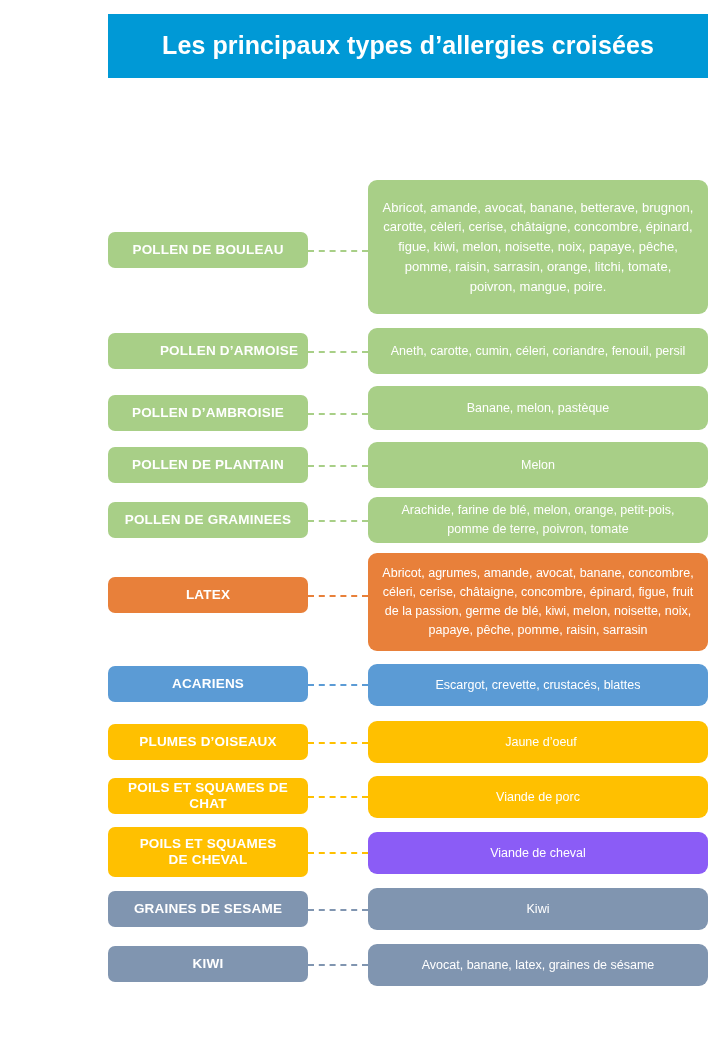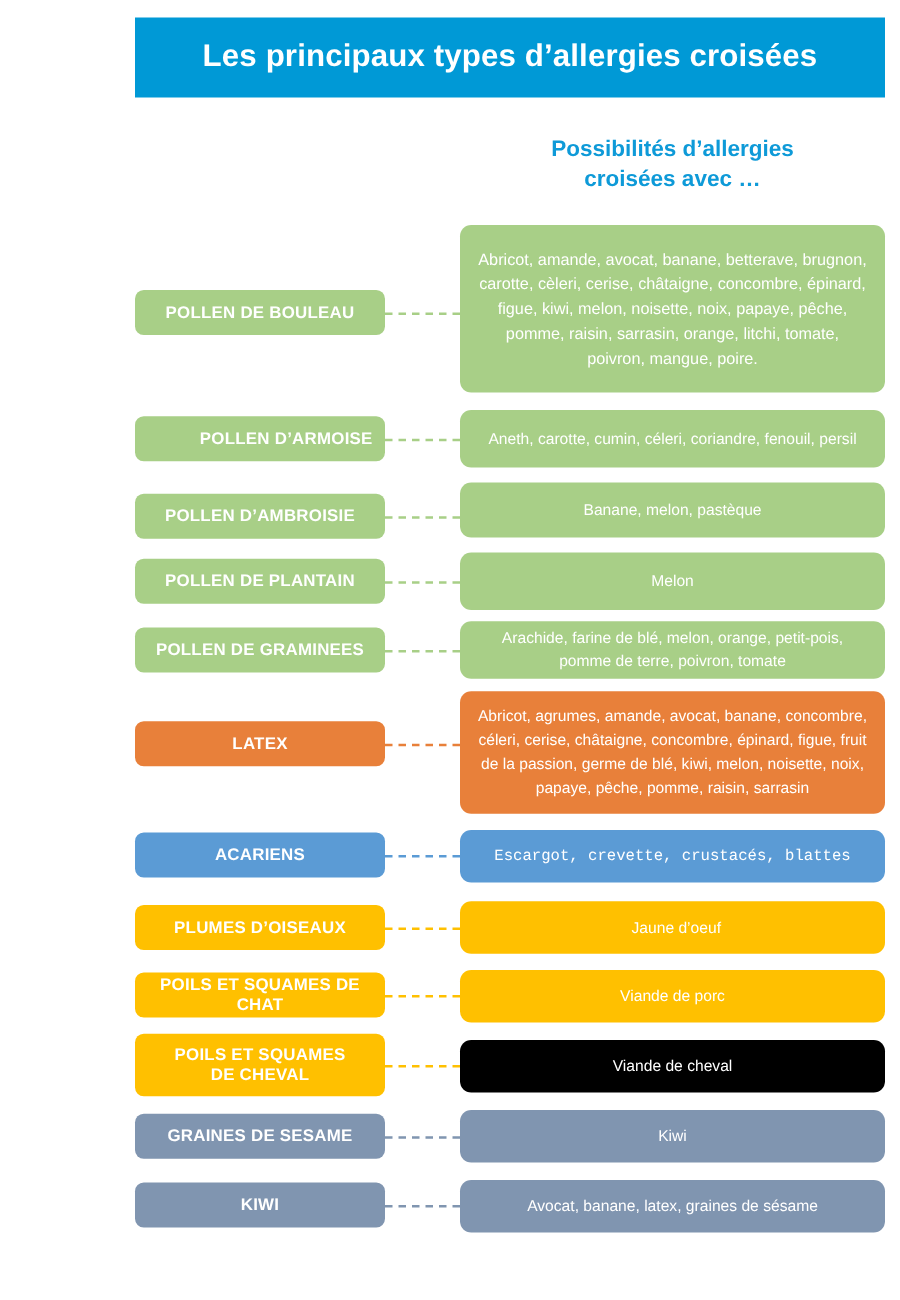--- a/index.html
+++ b/index.html
@@ -130,21 +130,20 @@
 </style>
 </head>
 <body>
 
 <div class="page">
 
   <div class="title-banner">
     <div class="title-text">Les principaux types d’allergies croisées</div>
   </div>
 
-  <div class="col-head-right">Possibilités d’allergies<br>croisées avec …</div>
 
   <div class="rows">
       <div class="row row-0">
         <div class="allergen-chip" style="top: 232px; height: 36px; background: rgb(168, 207, 135);">
           <div class="chip-label">POLLEN DE BOULEAU</div>
         </div>
         <div class="connector" style="top: 250px; border-top-color: rgb(168, 207, 135);"></div>
         <div class="cross-box" style="top: 180px; height: 134px; background: rgb(168, 207, 135);">
           <div class="cross-text">Abricot, amande, avocat, banane,  betterave, brugnon, carotte, cèleri, cerise, châtaigne, concombre, épinard, figue, kiwi, melon, noisette, noix, papaye, pêche, pomme, raisin, sarrasin, orange, litchi, tomate, poivron, mangue, poire.</div>
         </div>
@@ -192,21 +191,21 @@
         <div class="connector" style="top: 595px; border-top-color: rgb(232, 128, 58);"></div>
         <div class="cross-box" style="top: 553px; height: 98px; background: rgb(232, 128, 58);">
           <div class="cross-text">Abricot, agrumes, amande, avocat, banane,  concombre, céleri, cerise, châtaigne, concombre,  épinard, figue, fruit de la passion,  germe de blé, kiwi, melon,  noisette, noix, papaye,  pêche, pomme,  raisin, sarrasin</div>
         </div>
       </div>
       <div class="row row-6">
         <div class="allergen-chip" style="top: 666px; height: 36px; background: rgb(91, 155, 213);">
           <div class="chip-label">ACARIENS</div>
         </div>
         <div class="connector" style="top: 684px; border-top-color: rgb(91, 155, 213);"></div>
-        <div class="cross-box" style="top: 664px; height: 42px; background: rgb(91, 155, 213); font-family: Liberation Mono, monospace;">
+        <div class="cross-box" style="top: 664px; height: 42px; background: rgb(91, 155, 213);">
           <div class="cross-text">Escargot, crevette, crustacés,  blattes</div>
         </div>
       </div>
       <div class="row row-7">
         <div class="allergen-chip" style="top: 724px; height: 36px; background: rgb(255, 192, 0);">
           <div class="chip-label">PLUMES D’OISEAUX</div>
         </div>
         <div class="connector" style="top: 742px; border-top-color: rgb(255, 192, 0);"></div>
         <div class="cross-box" style="top: 721px; height: 42px; background: rgb(255, 192, 0); padding-left: 20px;">
           <div class="cross-text">Jaune d’oeuf</div>
@@ -220,21 +219,21 @@
         <div class="cross-box" style="top: 776px; height: 42px; background: rgb(255, 192, 0);">
           <div class="cross-text">Viande de porc</div>
         </div>
       </div>
       <div class="row row-9">
         <div class="allergen-chip" style="top: 827px; height: 50px; background: rgb(255, 192, 0);">
           <div class="chip-label">POILS ET SQUAMES
 DE  CHEVAL</div>
         </div>
         <div class="connector" style="top: 852px; border-top-color: rgb(255, 192, 0);"></div>
-        <div class="cross-box" style="top: 832px; height: 42px; background: #000000;">
+        <div class="cross-box" style="top: 832px; height: 42px; background: #8b5cf6;">
           <div class="cross-text">Viande de cheval</div>
         </div>
       </div>
       <div class="row row-10">
         <div class="allergen-chip" style="top: 891px; height: 36px; background: rgb(128, 149, 176);">
           <div class="chip-label">GRAINES DE SESAME</div>
         </div>
         <div class="connector" style="top: 909px; border-top-color: rgb(128, 149, 176);"></div>
         <div class="cross-box" style="top: 888px; height: 42px; background: rgb(128, 149, 176);">
           <div class="cross-text">Kiwi</div>

